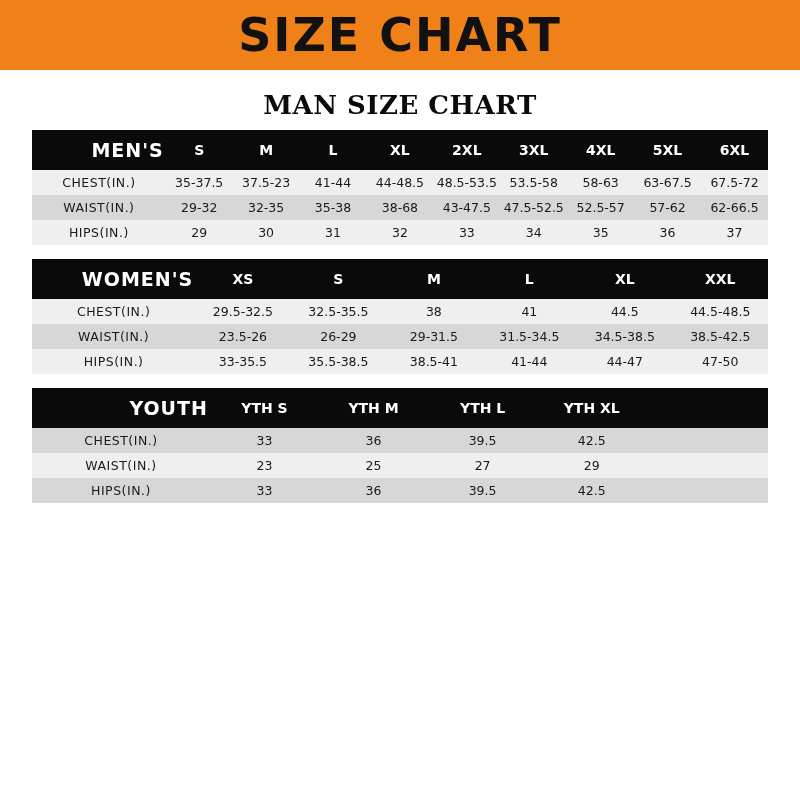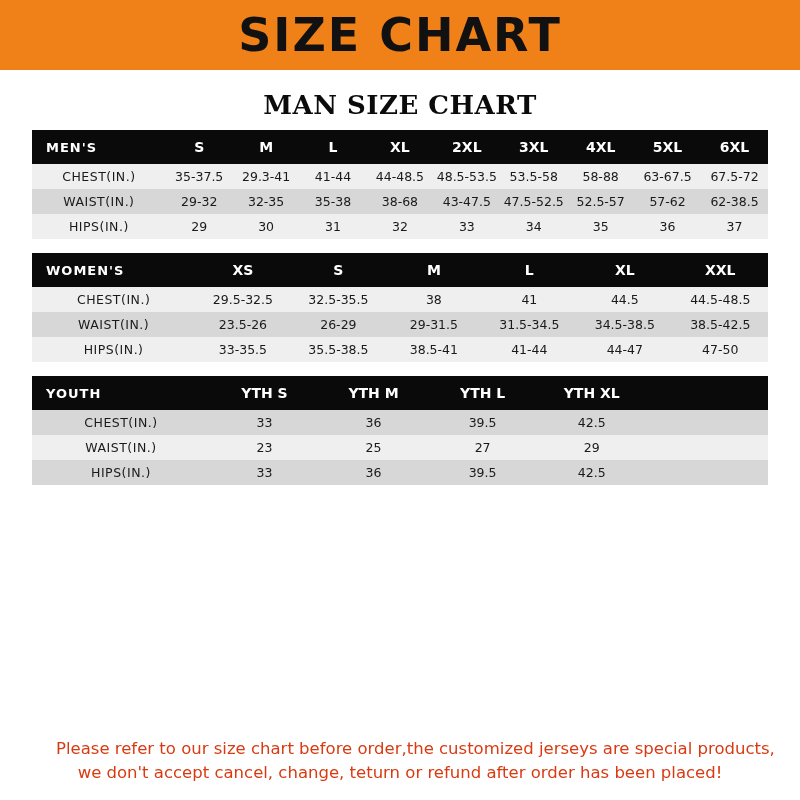--- a/index.html
+++ b/index.html
@@ -84,24 +84,24 @@
     font-family: "DejaVu Sans", sans-serif;
   }
   table.size-table thead th {
     background: #0a0a0a;
     color: #ffffff;
     font-size: 14px;
     padding: 9px 2px;
     font-weight: bold;
   }
   table.size-table thead th.rowlabel {
-    text-align: left;
+    text-align: right;
     padding-left: 14px;
     letter-spacing: 1px;
-    font-size: 13px;
+    font-size: 19px;
   }
   table.size-table tbody tr.light td { background: #efefef; }
   table.size-table tbody tr.dark td { background: #d7d7d7; }
   table.size-table tbody td.rowlabel {
     letter-spacing: 0.5px;
     font-size: 12.5px;
   }
 
   
   .footer-note {
@@ -146,40 +146,40 @@
             <th>3XL</th>
             <th>4XL</th>
             <th>5XL</th>
             <th>6XL</th>
           </tr>
         </thead>
         <tbody>
           <tr class="light">
             <td class="rowlabel">CHEST(IN.)</td>
             <td>35-37.5</td>
-            <td>29.3-41</td>
+            <td>37.5-23</td>
             <td>41-44</td>
             <td>44-48.5</td>
             <td>48.5-53.5</td>
             <td>53.5-58</td>
-            <td>58-88</td>
+            <td>58-63</td>
             <td>63-67.5</td>
             <td>67.5-72</td>
           </tr>
           <tr class="dark">
             <td class="rowlabel">WAIST(IN.)</td>
             <td>29-32</td>
             <td>32-35</td>
             <td>35-38</td>
             <td>38-68</td>
             <td>43-47.5</td>
             <td>47.5-52.5</td>
             <td>52.5-57</td>
             <td>57-62</td>
-            <td>62-38.5</td>
+            <td>62-66.5</td>
           </tr>
           <tr class="light">
             <td class="rowlabel">HIPS(IN.)</td>
             <td>29</td>
             <td>30</td>
             <td>31</td>
             <td>32</td>
             <td>33</td>
             <td>34</td>
             <td>35</td>
@@ -269,19 +269,15 @@
             <td>33</td>
             <td>36</td>
             <td>39.5</td>
             <td>42.5</td>
             <td></td>
           </tr>
         </tbody>
       </table>
     </div>
 
-    <div class="footer-note">
-      <span class="line">Please refer to our size chart before order,the customized jerseys are special products,</span>
-      <span class="line">we don't accept cancel, change, teturn or refund after order has been placed!</span>
-    </div>
 
   </div>
 </div>
 
 </body></html>

